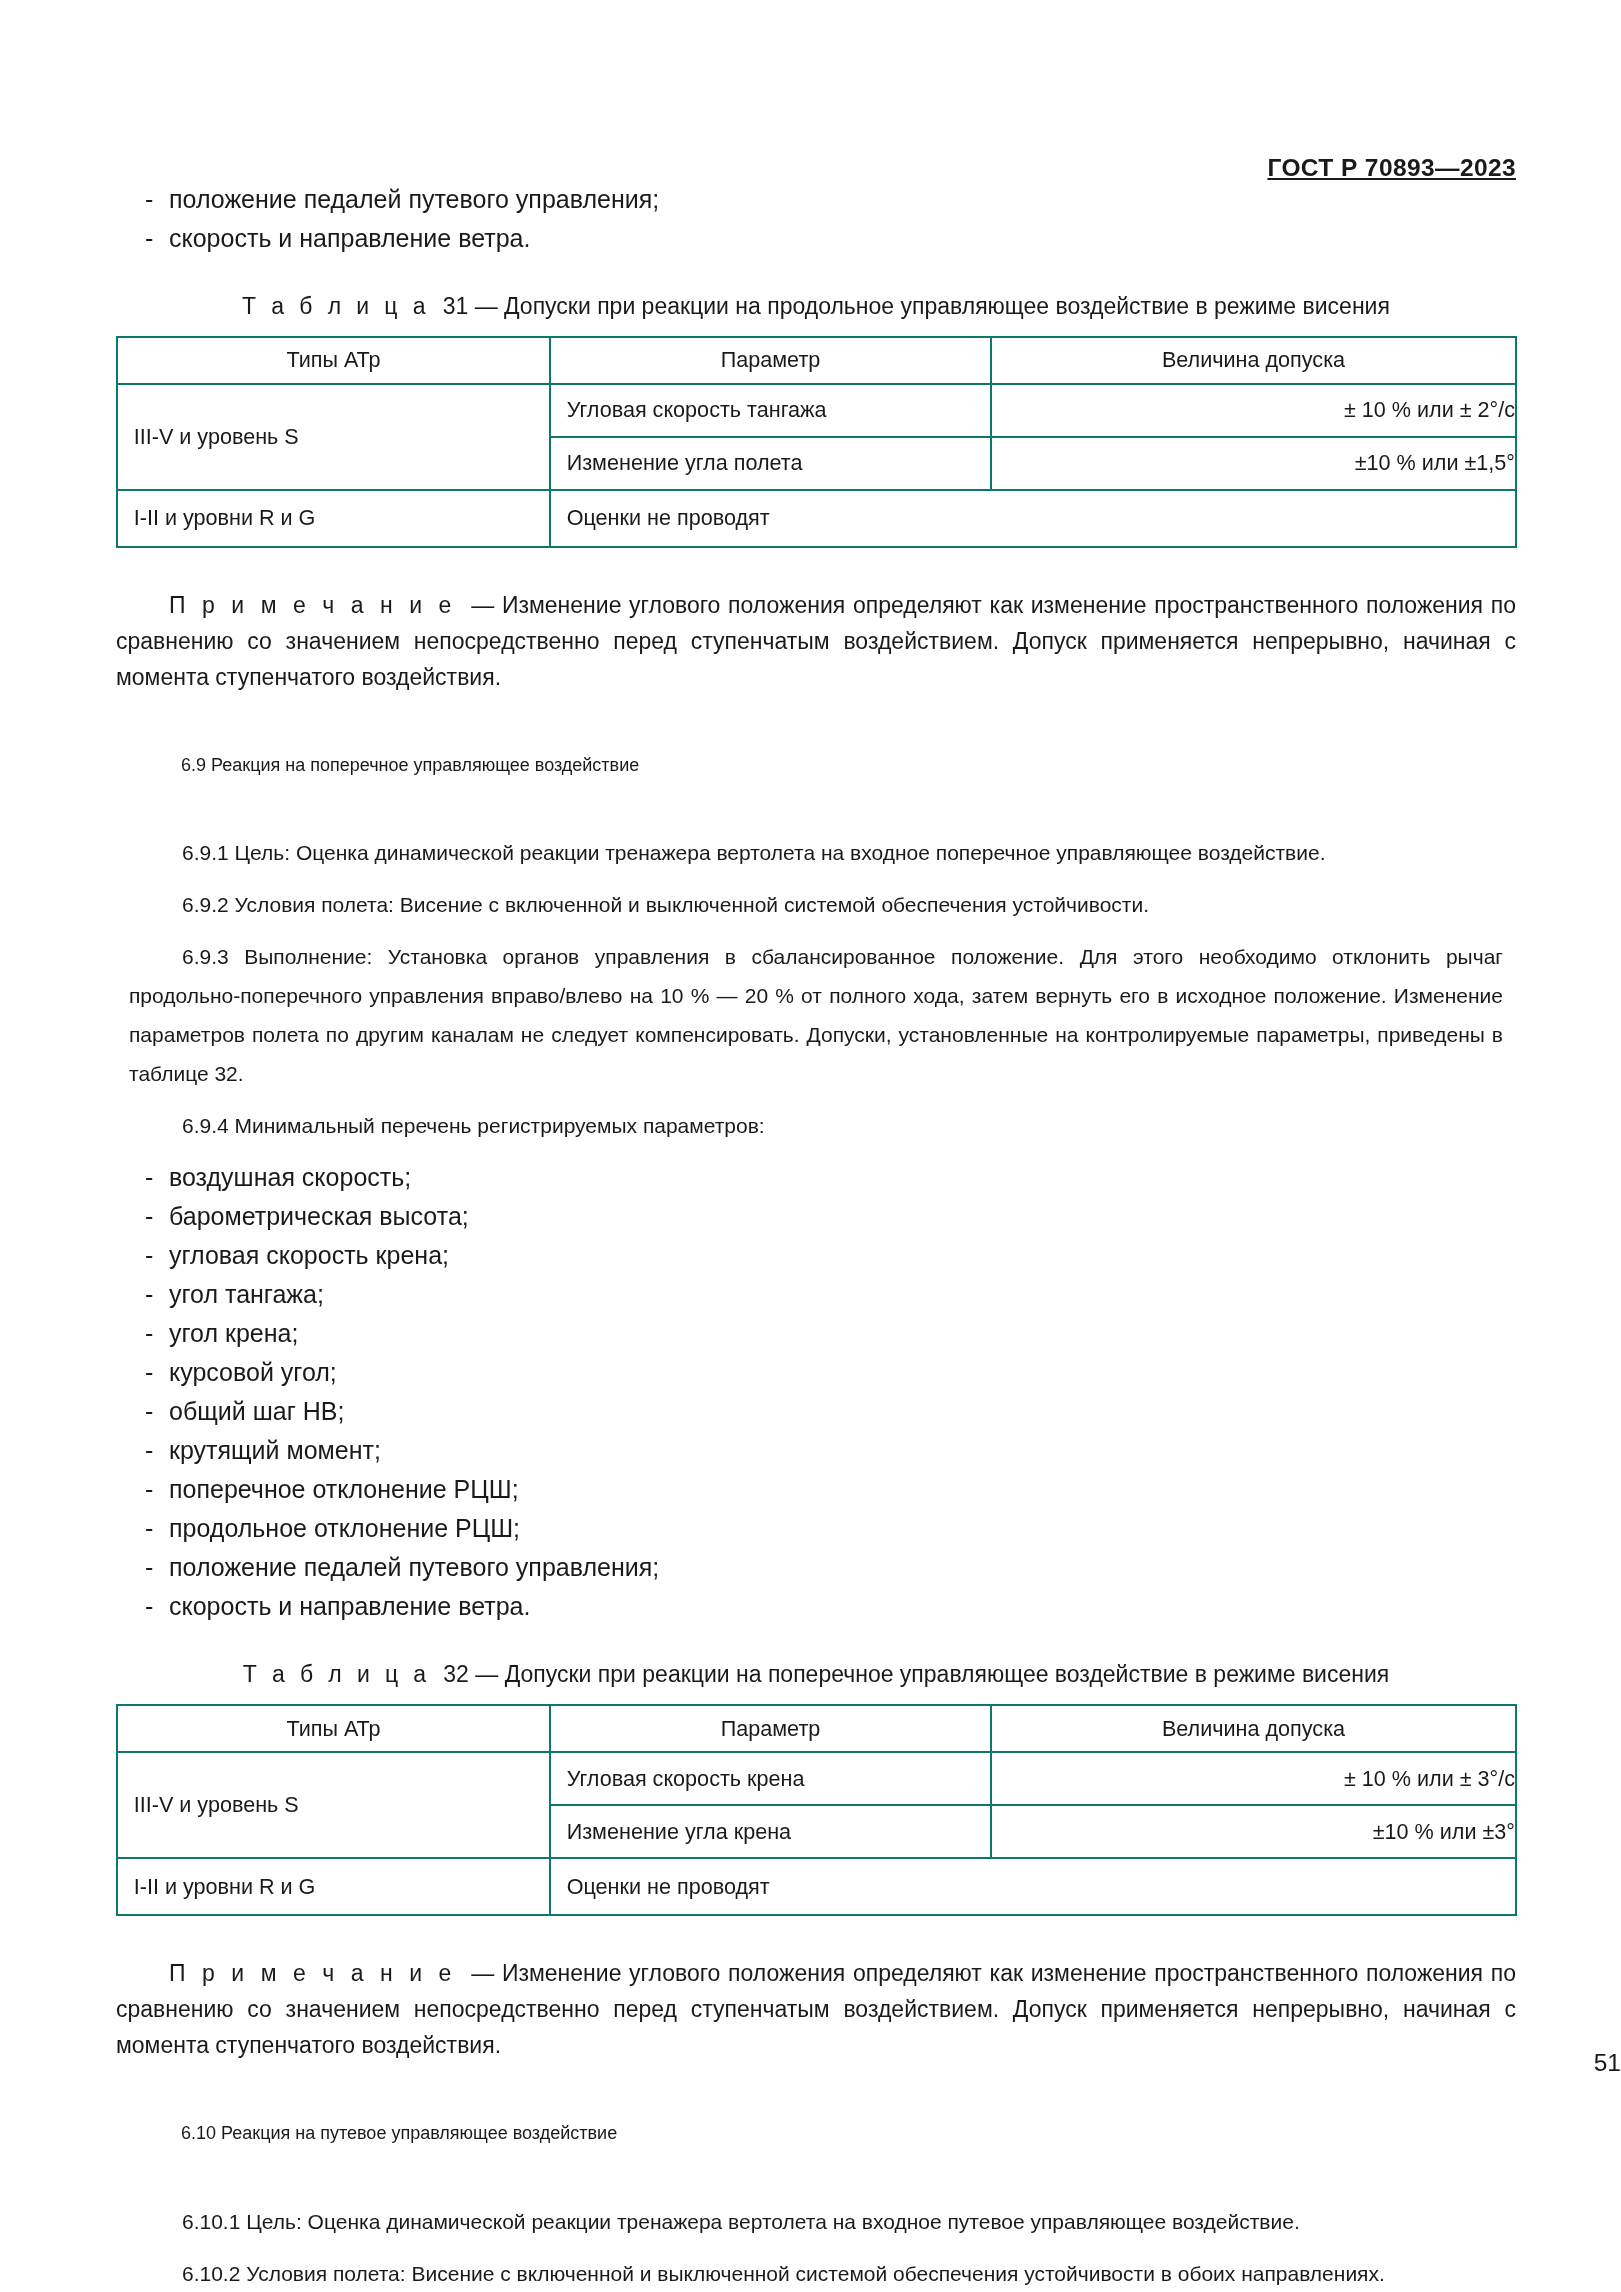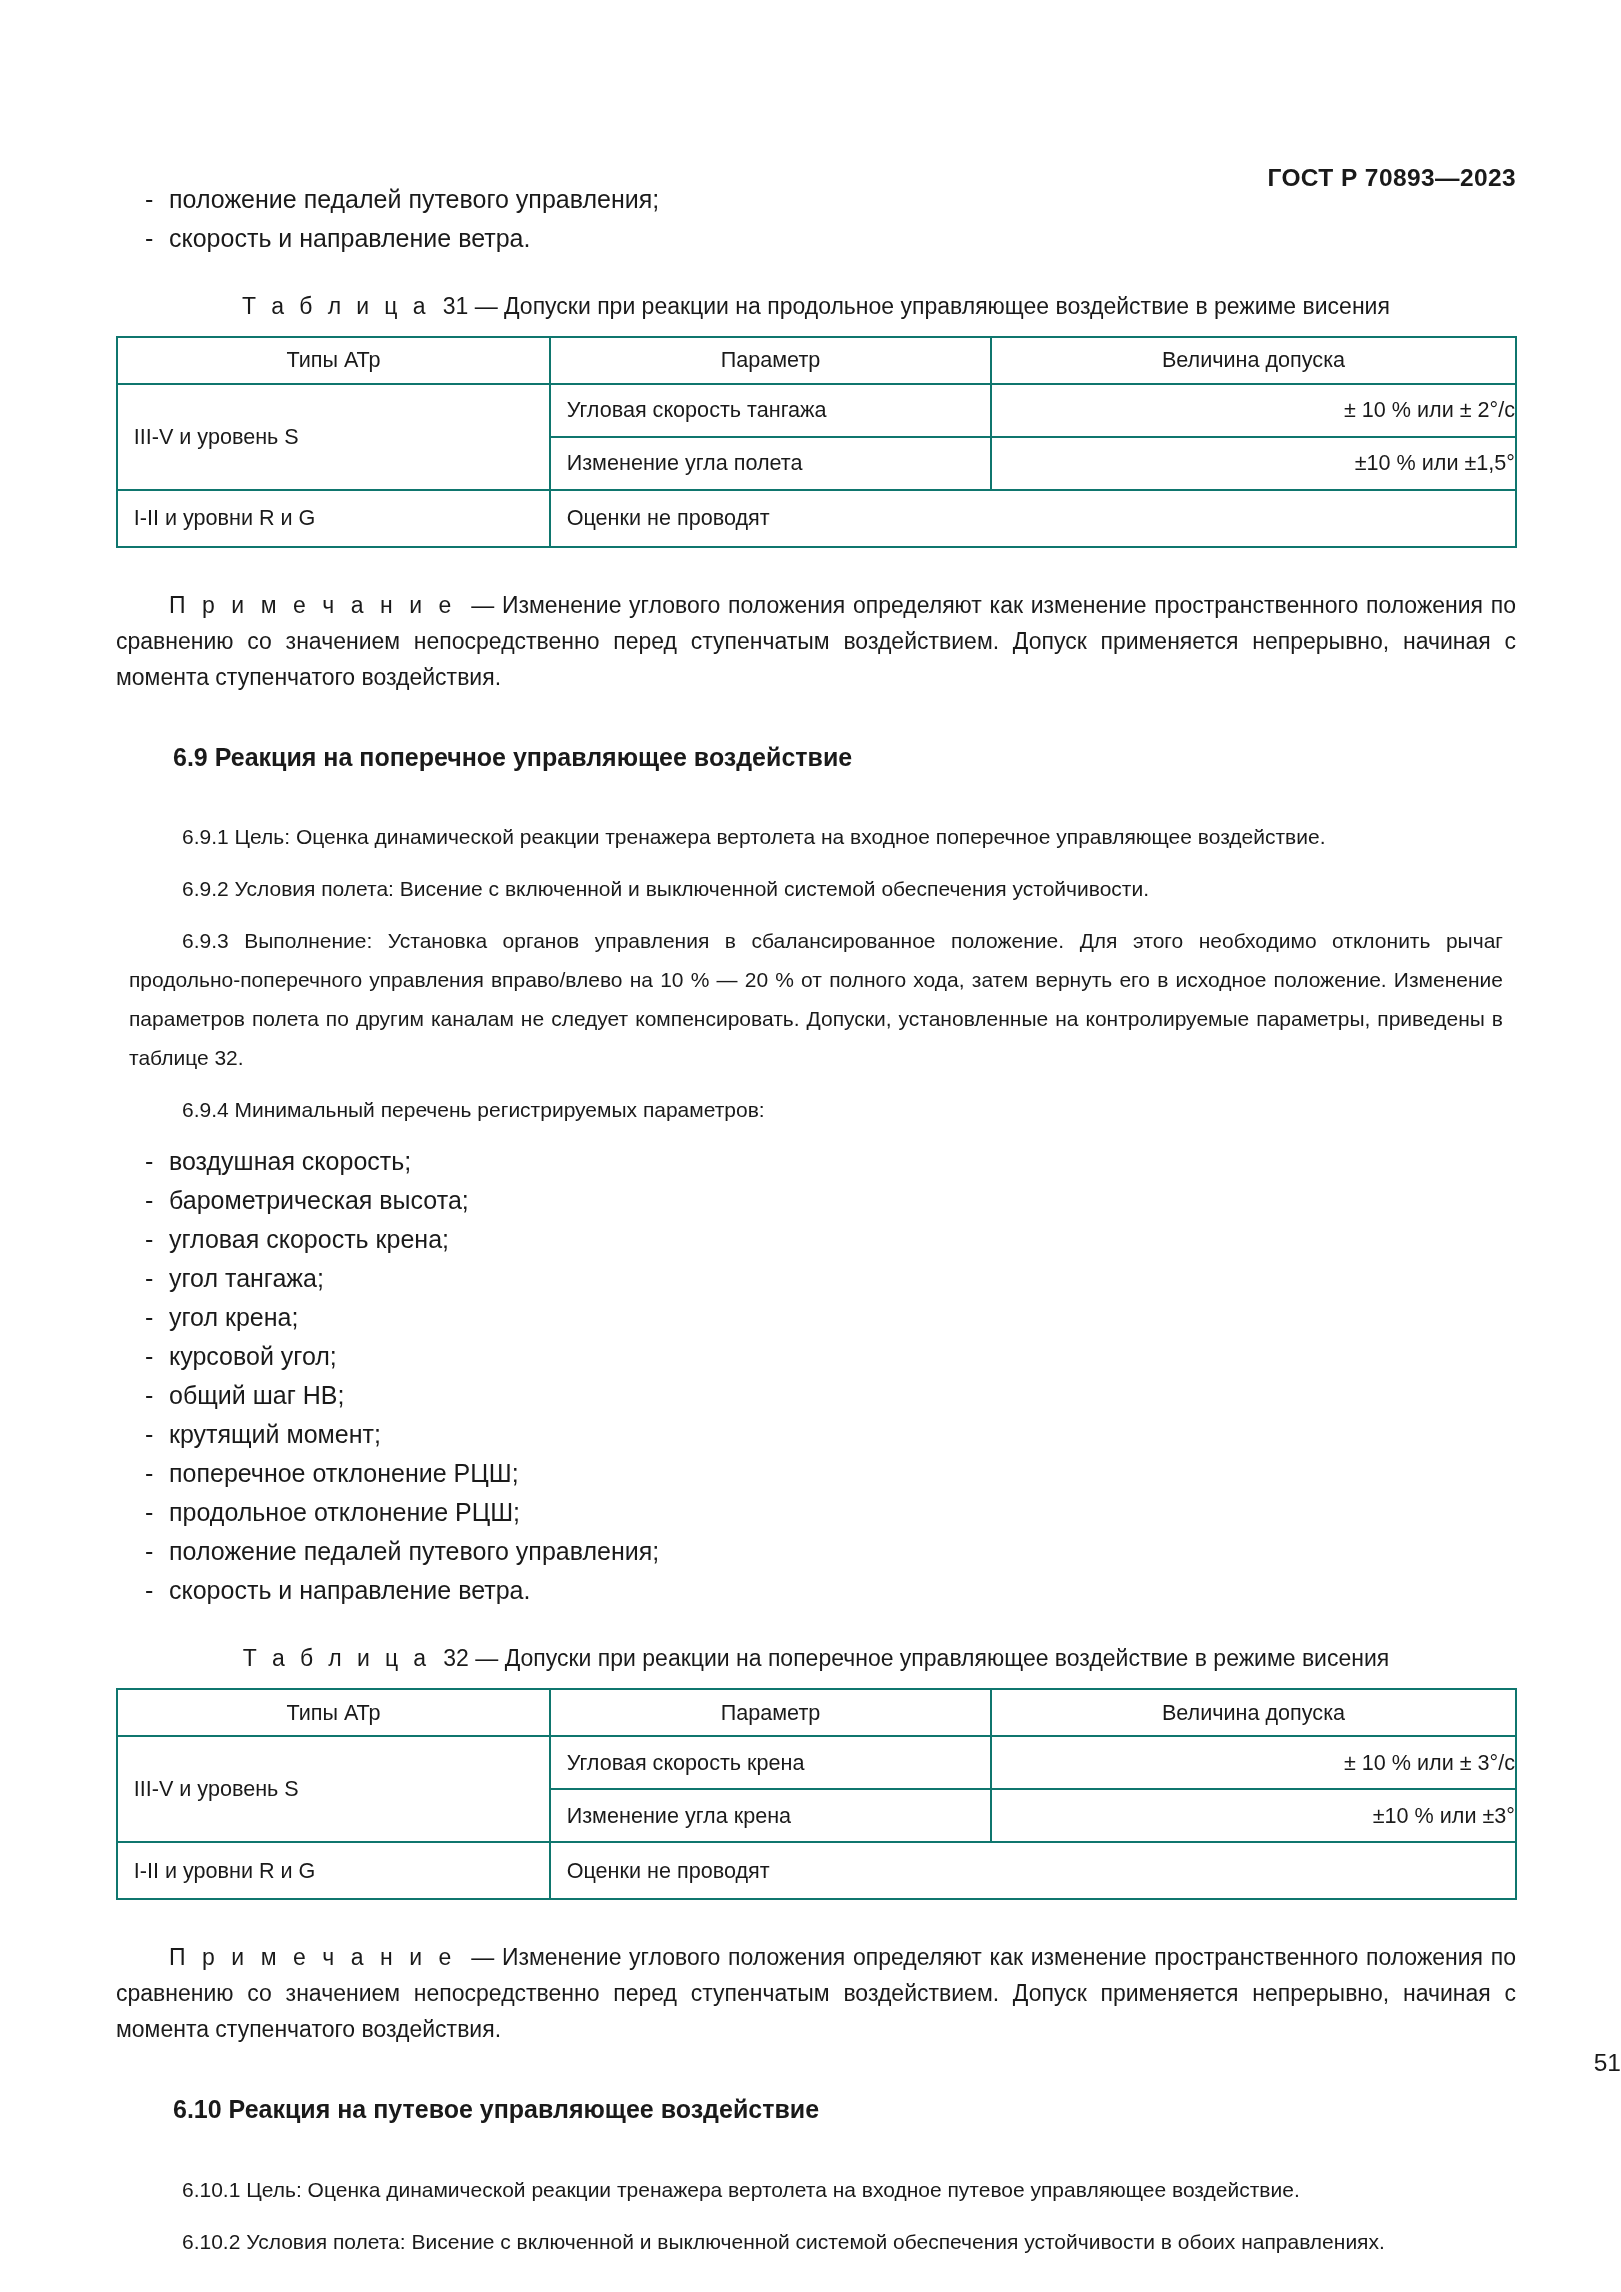--- a/index.html
+++ b/index.html
@@ -23,25 +23,26 @@
     position: absolute;
     left: 116px;
     top: 0;
     width: 1400px;
   }
 
   
   .run-head {
     position: absolute;
     right: 0;
-    top: 164px;
+    top: 154px;
     font-size: 24.5px;
     font-weight: bold;
     letter-spacing: 0.4px;
     white-space: nowrap;
+    text-decoration: underline;
   }
 
   
   .para {
     font-size: 21px;
     line-height: 39px;
     text-align: justify;
     text-justify: inter-word;
     margin: 13px;
     hyphens: manual;
@@ -53,23 +54,23 @@
     line-height: 36px;
     text-align: justify;
     margin: 0;
     text-indent: 53px;
   }
   .note .spaced {
     letter-spacing: 4.4px;
   }
 
   .heading {
-    font-size: 25px;
-    font-weight: bold;
-    margin: 4px;
+    font-size: 18px;
+    font-weight: normal;
+    margin: 12px;
     padding-left: 53px;
     line-height: 39px;
   }
 
   .cap {
     font-size: 23px;
     line-height: 35px;
     margin: 0;
     white-space: nowrap;
     text-align: center;

